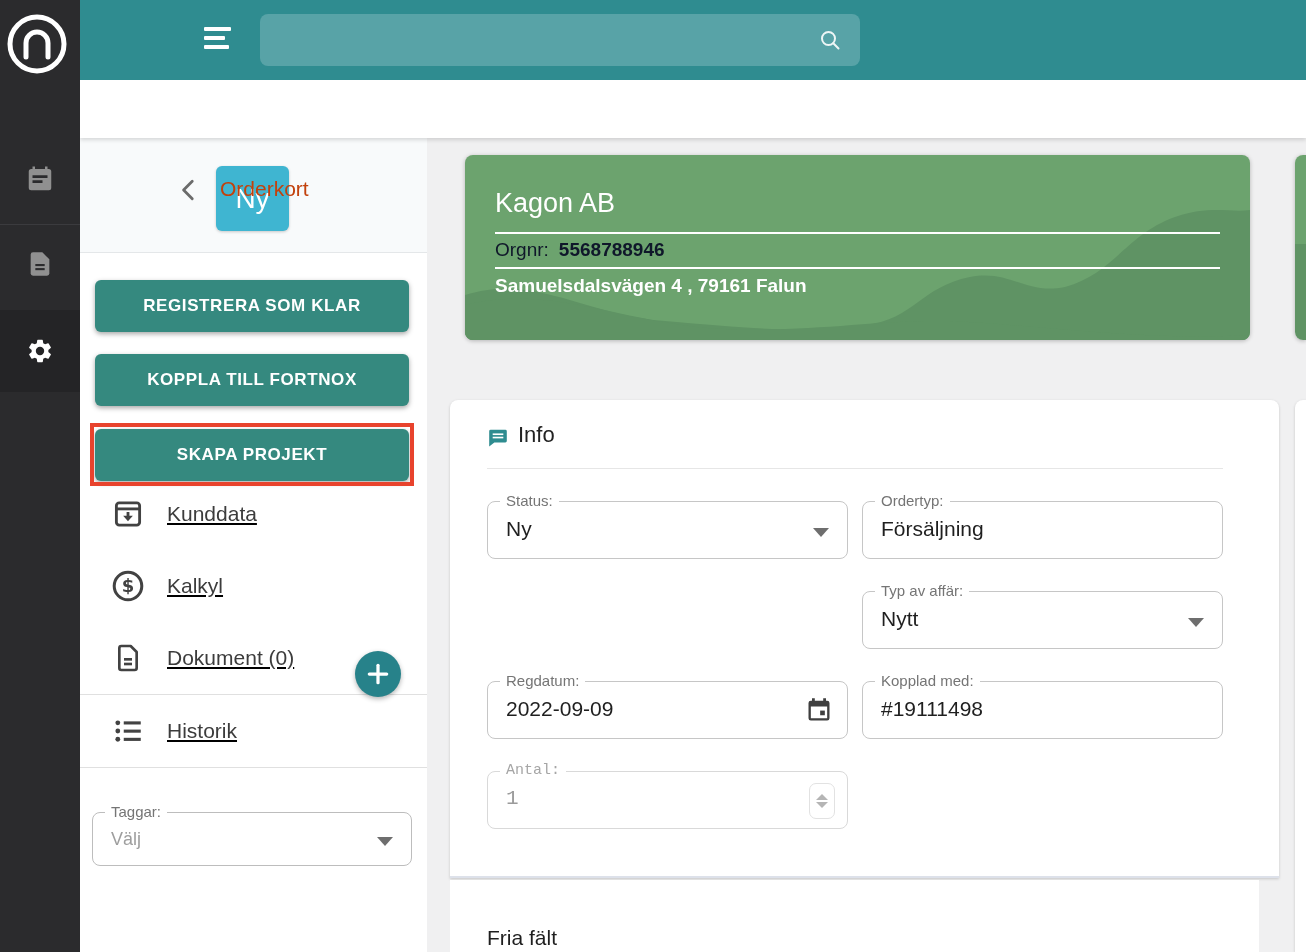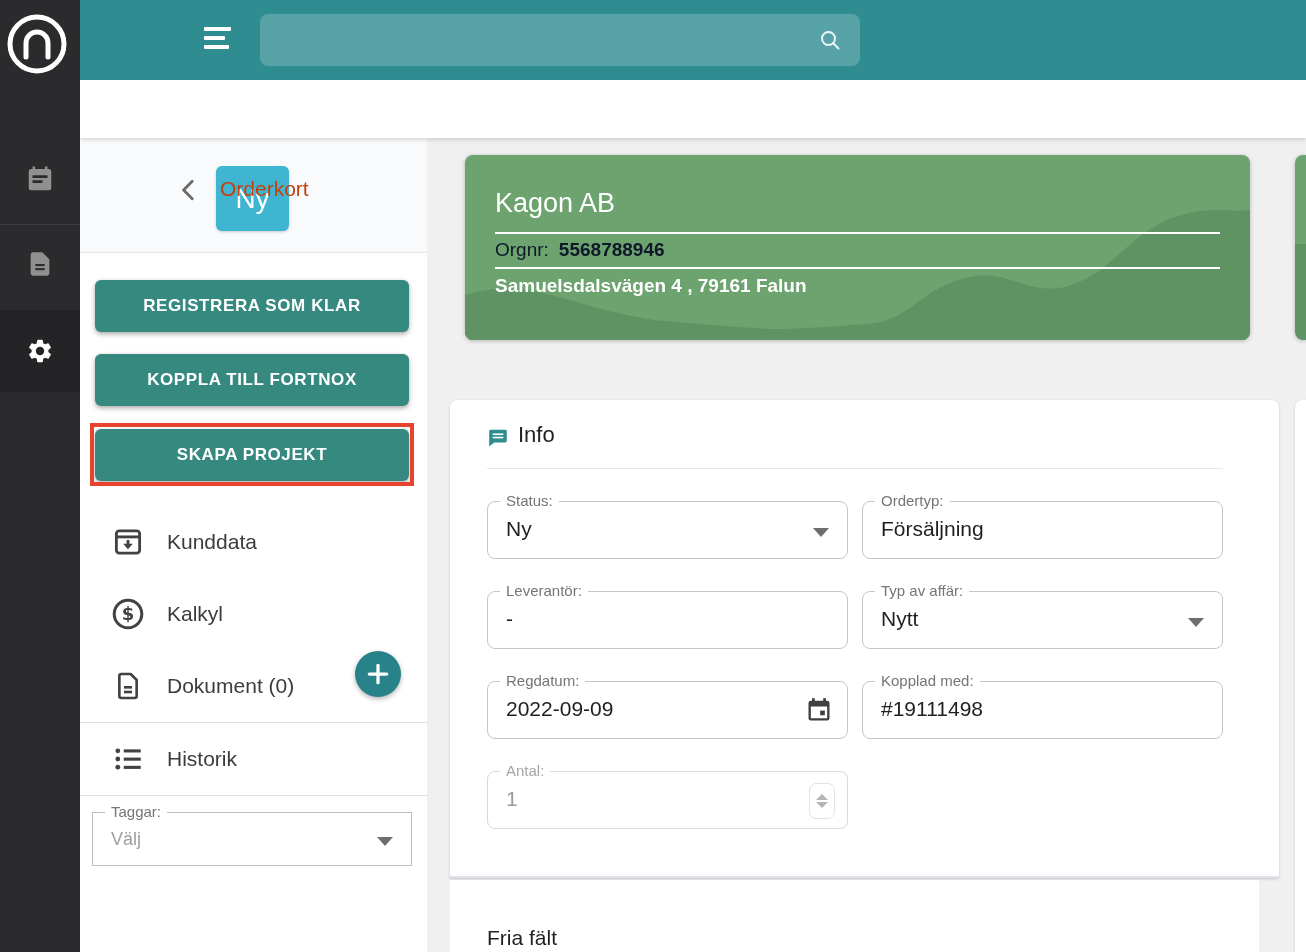--- a/index.html
+++ b/index.html
@@ -35,27 +35,27 @@
 
   
   .panel { position:absolute; left:80px; top:138px; width:347px; height:814px; background:#ffffff; z-index:10; }
   .ny-block { position:absolute; left:0; top:0; width:347px; height:115px; background:#f8fafb; border-bottom:1px solid #e4e7e9; }
   .ny-button { position:absolute; left:136px; top:28px; width:73px; height:65px; background:#3fb5d1; border-radius:6px; color:#ffffff; font-size:28px; display:flex; align-items:center; justify-content:center; cursor:pointer; box-shadow:0 1px 3px rgba(0,0,0,0.2); }
   .action-btn { position:absolute; left:15px; width:314px; height:52px; background:#35897f; border-radius:6px; color:#ffffff; font-size:17px; font-weight:bold; letter-spacing:0.6px; display:flex; align-items:center; justify-content:center; cursor:pointer; box-shadow:0 2px 5px rgba(0,0,0,0.35); }
   .action-1 { top:142px; }
   .action-2 { top:216px; }
   .action-3 { top:291px; }
   .annotation-box { position:absolute; left:10px; top:285px; width:324px; height:63px; border:4px solid #e8432d; z-index:15; pointer-events:none; }
-  .menu { position:absolute; left:0; top:368px; width:319px; }
+  .menu { position:absolute; left:0; top:340px; width:319px;text-decoration:underline; }
   .menu-row { position:relative; height:72px; display:flex; align-items:center; padding-left:30px; cursor:pointer; }
   .menu-row .mi { width:36px; height:36px; flex:0 0 36px; display:flex; align-items:center; justify-content:center; }
   .menu-row .ml { margin-left:21px; font-size:21px; color:#3c3c3c; }
   .panel-divider { height:1px; background:#e0e0e0; width:347px; }
   .fab { position:absolute; left:275px; top:513px; width:46px; height:46px; border-radius:50%; background:#27828a; color:#ffffff; display:flex; align-items:center; justify-content:center; cursor:pointer; box-shadow:0 2px 5px rgba(0,0,0,0.3); z-index:12; }
-  .tag-select { position:absolute; left:12px; top:674px; width:320px; height:54px; border:1.5px solid #bdbdbd; border-radius:0; cursor:pointer; background:#ffffff; }
+  .tag-select { position:absolute; left:12px; top:674px; width:320px; height:54px; border:1.5px solid #bdbdbd; border-radius:8px; cursor:pointer; background:#ffffff; }
   .tag-select .flabel { position:absolute; left:12px; top:-10px; background:#ffffff; padding:0 6px; font-size:15px; color:#757575; }
   .tag-select .fvalue { position:absolute; left:18px; top:16px; font-size:18px; color:#9e9e9e; }
   .dd-arrow { position:absolute; right:18px; top:24px; width:0; height:0; border-left:8px solid transparent; border-right:8px solid transparent; border-top:9px solid #6e6e6e; }
 
   
   .customer-card { position:absolute; left:465px; top:155px; width:785px; height:185px; background:#6ca36e; border-radius:8px; overflow:hidden; box-shadow:0 1px 4px rgba(0,0,0,0.25); }
   .customer-card svg.wave { position:absolute; left:0; top:0; width:785px; height:185px; }
   .cust-name { position:absolute; left:30px; top:33px; font-size:27px; font-weight:normal; color:#ffffff; }
   .cust-line { position:absolute; left:30px; width:725px; height:2px; background:#ffffff; }
   .cust-line.l1 { top:77px; }
@@ -70,21 +70,21 @@
   .info-title { position:absolute; left:68px; top:22px; font-size:22px; color:#222222; }
   .info-divider { position:absolute; left:37px; top:68px; width:736px; height:1px; background:#e6e6e6; }
 
   .field { position:absolute; width:361px; height:58px; border:1.5px solid #c6c6c6; border-radius:8px; background:#ffffff; }
   .field .flabel { position:absolute; left:12px; top:-10px; background:#ffffff; padding:0 6px; font-size:15px; color:#757575; white-space:nowrap; }
   .field .fvalue { position:absolute; left:18px; top:15px; font-size:21px; color:#1f1f1f; }
   .field.disabled { border-color:#d9d9d9; }
   .field.disabled .flabel { color:#a6a6a6; }
   .field.disabled .fvalue { color:#9b9b9b; }
   .f-c1 { left:37px; } .f-c2 { left:412px;border-radius:8px; }
-  .f-r1 { top:101px;text-align:right; } .f-r2 { top:191px; } .f-r3 { top:281px; } .f-r4 { top:371px; }
+  .f-r1 { top:101px;text-align:right; } .f-r2 { top:191px; } .f-r3 { top:281px; } .f-r4 { top:371px;font-family:Liberation Mono, monospace; }
   .cal-icon { position:absolute; right:14px; top:14px; width:28px; height:28px; cursor:pointer; }
   .spinner { position:absolute; right:12px; top:11px; width:26px; height:36px; border:1px solid #e2e2e2; border-radius:7px; display:flex; flex-direction:column; align-items:center; justify-content:center; gap:2px; }
   .spin-btn { width:0; height:0; cursor:pointer; }
   .spin-up { border-left:6px solid transparent; border-right:6px solid transparent; border-bottom:6px solid #b5b5b5; }
   .spin-down { border-left:6px solid transparent; border-right:6px solid transparent; border-top:6px solid #b5b5b5; }
 
   .free-card { position:absolute; left:450px; top:880px; width:809px; height:72px; background:#ffffff; }
   .free-title { position:absolute; left:37px; top:46px; font-size:21px; font-weight:500; color:#1f1f1f; }
   .right-sliver { position:absolute; left:1295px; top:400px; width:11px; height:552px; background:#ffffff; border-radius:8px 0 0 0; box-shadow:0 1px 3px rgba(0,0,0,0.18); }
 </style>
@@ -251,24 +251,20 @@
       <div class="flabel">Status:</div>
       <div class="fvalue">Ny</div>
       <div class="dd-arrow" style="top:26px;"></div>
     </div>
 
     <div class="field f-c2 f-r1">
       <div class="flabel">Ordertyp:</div>
       <div class="fvalue">Försäljning</div>
     </div>
 
-    <div class="field f-c1 f-r2">
-      <div class="flabel">Leverantör:</div>
-      <div class="fvalue">-</div>
-    </div>
 
     <div class="field f-c2 f-r2">
       <div class="flabel">Typ av affär:</div>
       <div class="fvalue">Nytt</div>
       <div class="dd-arrow" style="top:26px;"></div>
     </div>
 
     <div class="field f-c1 f-r3">
       <div class="flabel">Regdatum:</div>
       <div class="fvalue">2022-09-09</div>

